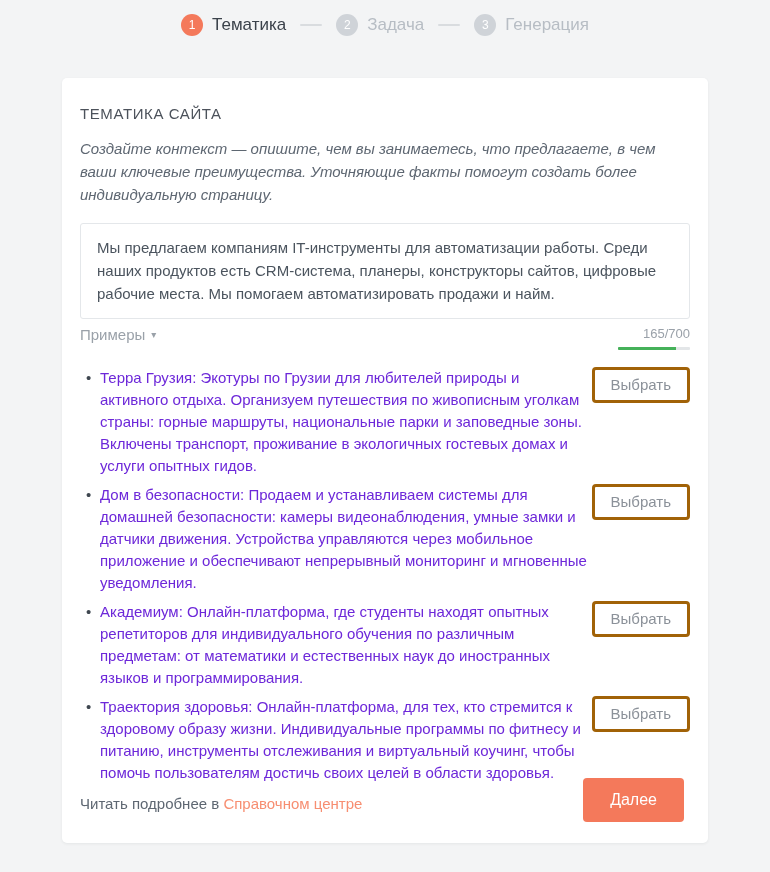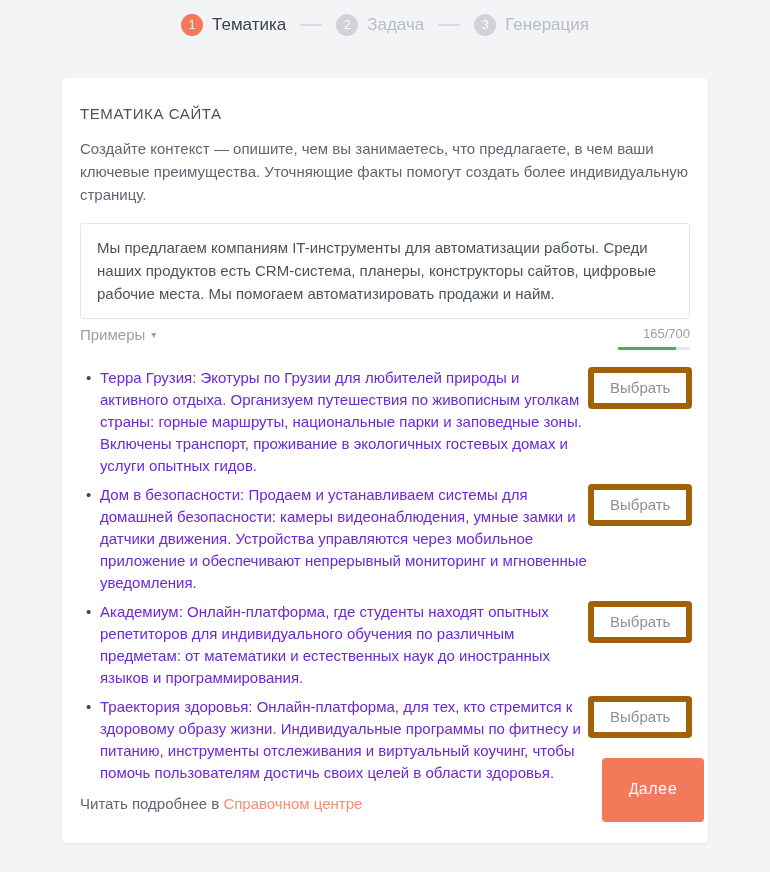--- a/index.html
+++ b/index.html
@@ -43,20 +43,21 @@
   }
   .card-title {
     font-size: 15px; font-weight: 400;
     letter-spacing: 0.6px;
     color: #4c525b;
     margin-bottom: 15px;
   }
   .card-desc {
     font-size: 15px; line-height: 23px; color: #5e6772;
     margin-bottom: 17px;
+    font-style: italic;
   }
 
   .context-input {
     width: 100%; height: 96px;
     border: 1px solid #e4e7ea;
     border-radius: 3px;
     padding: 12px 16px;
     font-family: "Liberation Sans", sans-serif;
     font-size: 15px; line-height: 23px; color: #4b545e;
     resize: none; outline: none;
@@ -94,41 +95,41 @@
     font-size: 15px; line-height: 22px; color: #3f4750;
     text-align: left; padding-left: 6px;
   }
   .example-text {
     flex: 0 0 488px;
     font-size: 15px; line-height: 22px; color: #6d28d9;
   }
   .choose-button {
     margin-left: auto;
     background: #ffffff;
-    border: 6px solid #a16207;
+    border: 3px solid #a16207;
     border-radius: 4px;
     color: #8b9199;
     font-family: "Liberation Sans", sans-serif;
     font-size: 15px;
     padding: 6px 16px 7px;
     cursor: pointer;
   }
 
   
   .footer-note { font-size: 15px; color: #5e6772; margin-top: 11px; }
   .help-link { color: #f78e71; text-decoration: none; cursor: pointer; }
 
   .next-button {
-    position: absolute; right: 4px; bottom: 21px;
+    position: absolute; right: 24px; bottom: 21px;
     background: #f4795b;
     border: none; border-radius: 4px;
     color: #ffffff;
-    font-family: Liberation Mono, monospace;
+    font-family: Liberation Sans, sans-serif;
     font-size: 16px;
-    padding: 23px 27px;
+    padding: 13px 27px;
     cursor: pointer;
   }
 </style>
 </head>
 <body>
 
 <div class="stepper">
   <div class="step active">
     <span class="step-circle">1</span>
     <span class="step-label">Тематика</span>

